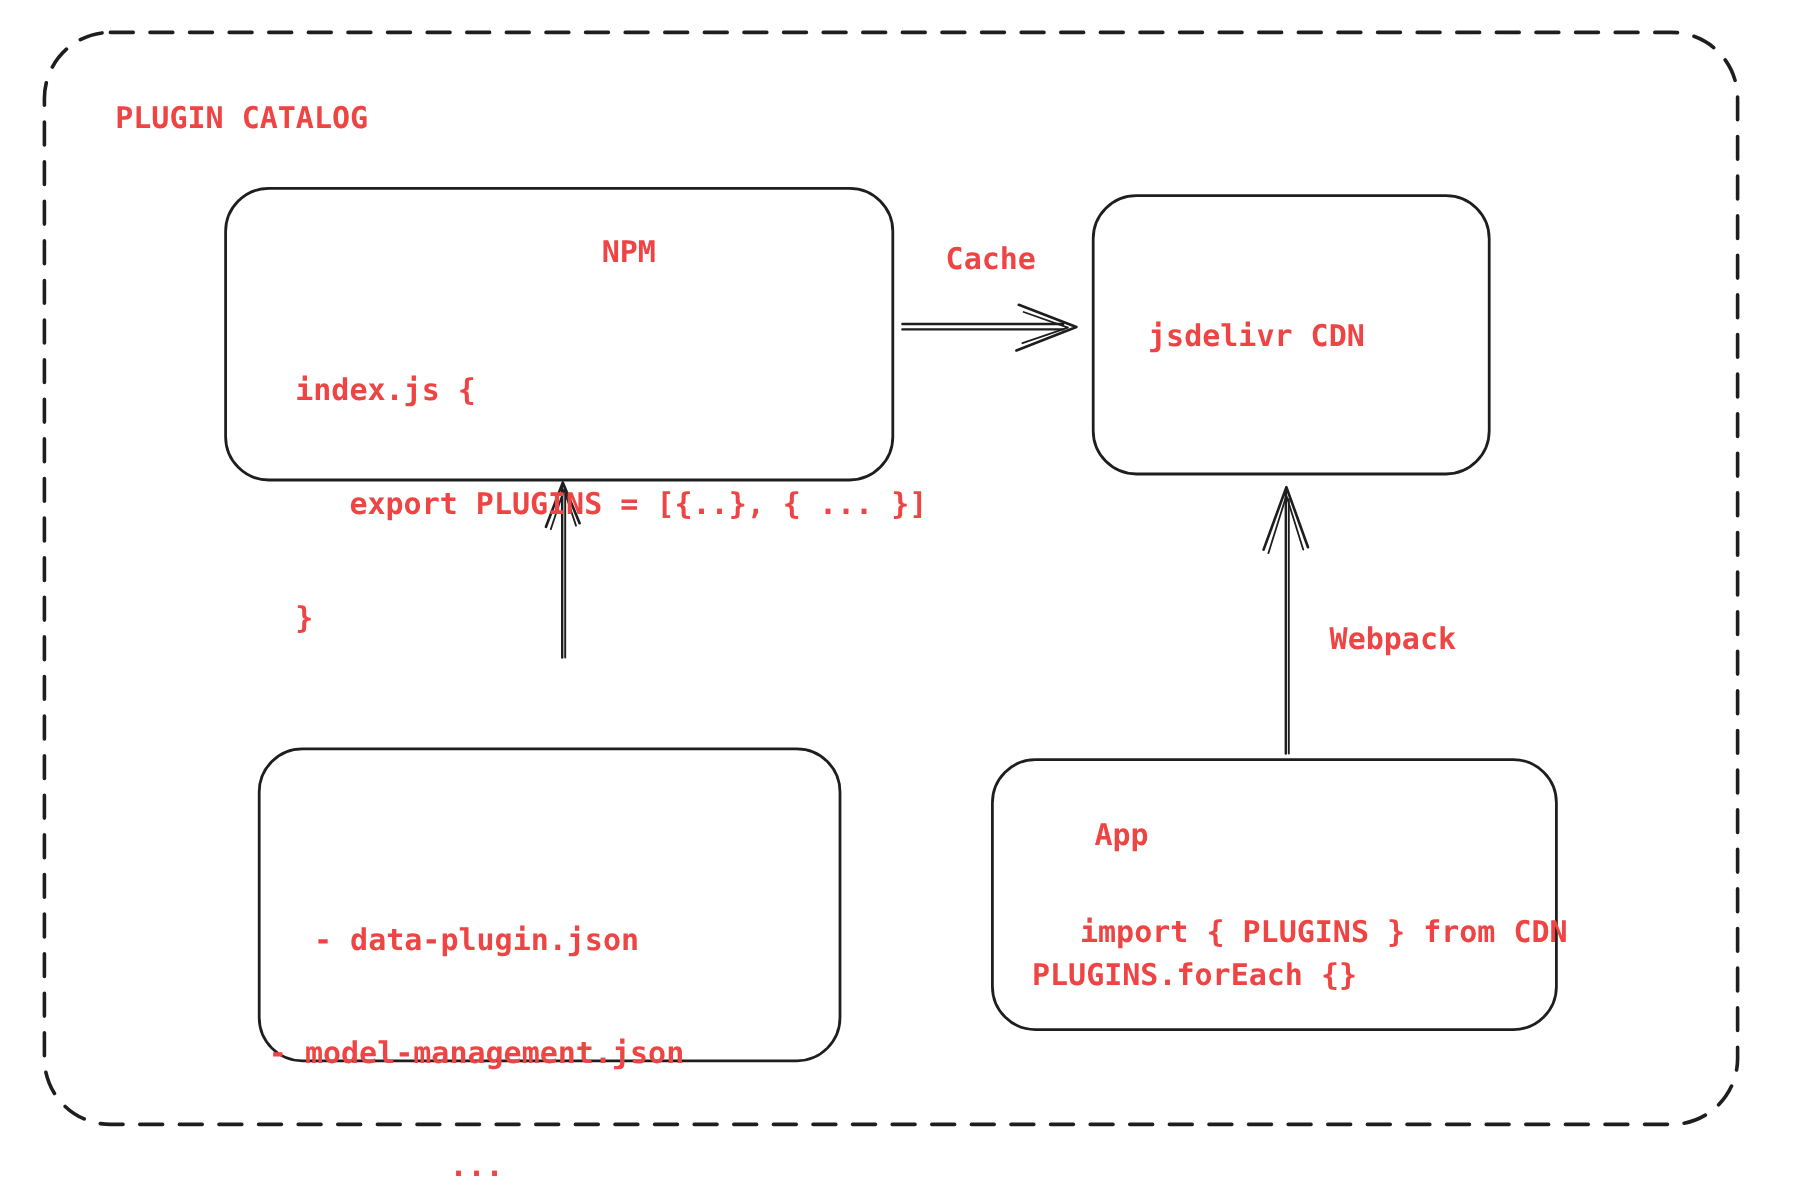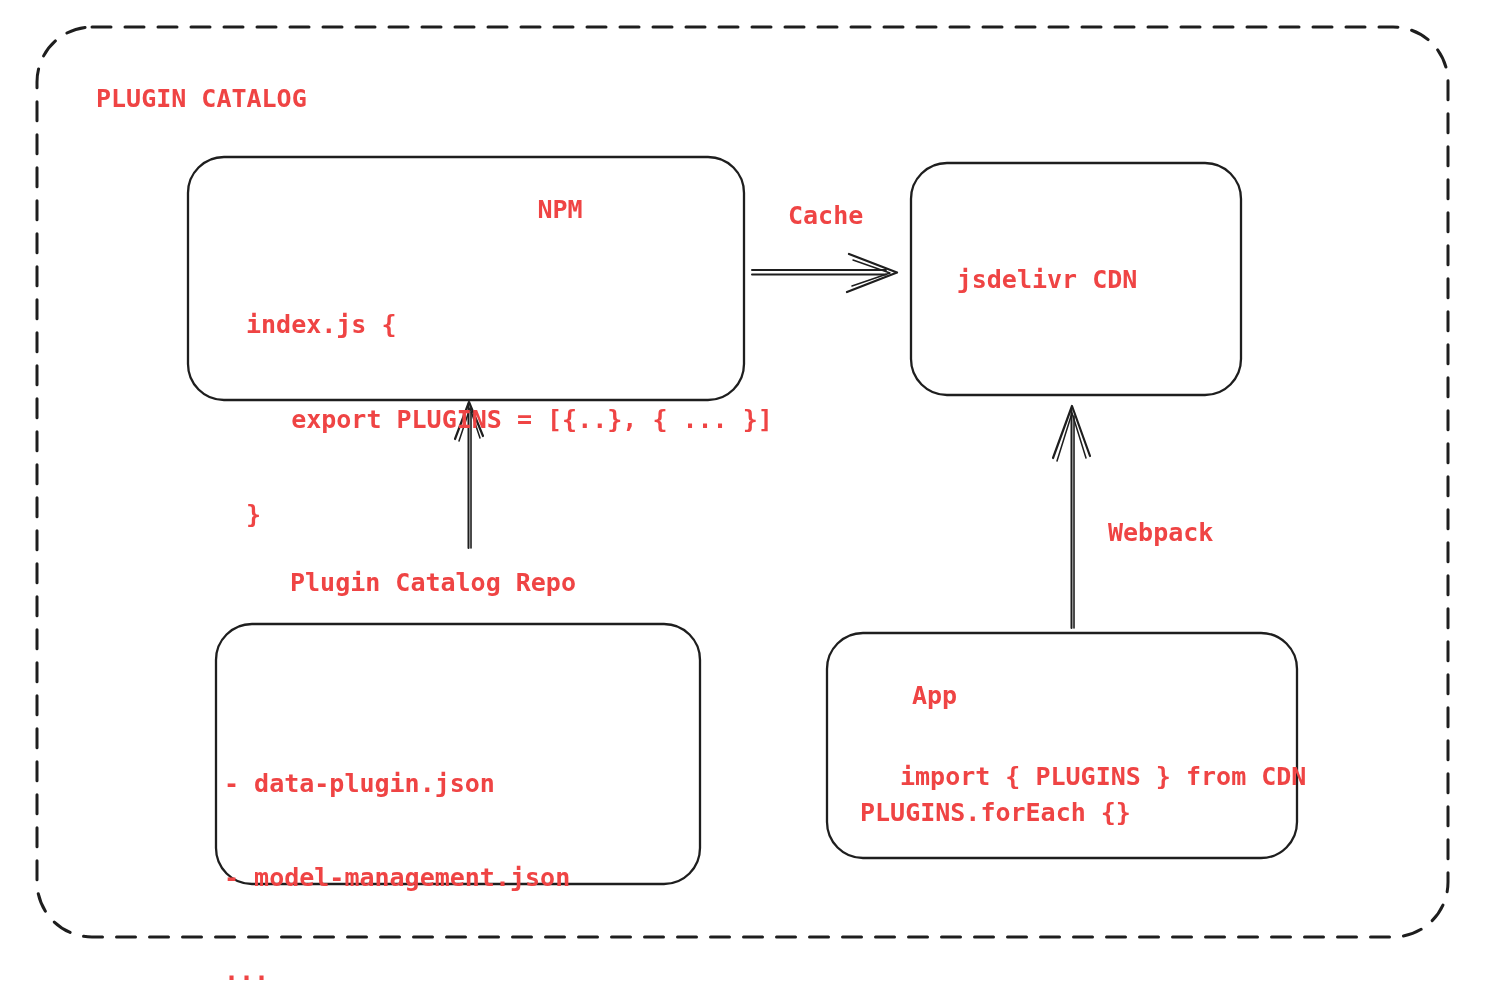--- a/index.html
+++ b/index.html
@@ -26,21 +26,21 @@
   .txt {
     position: absolute;
     font-size: 25px;
     font-weight: 600;
     line-height: 31px;
     white-space: pre;
     color: #ef4444;
   }
   .center { text-align: center; }
   .code-line { line-height: 33px; margin-left: 27px; }
-  .repo-line { line-height: 32px; }
+  .repo-line { line-height: 32px; text-align: center; }
   .edge-label-block { background: #ffffff; padding: 2px 6px; }
 </style>
 </head>
 <body>
 
 <div class="canvas">
 
   <svg class="strokes" viewBox="0 0 1506 1002" fill="none" stroke="#1e1e1e" stroke-linecap="round" stroke-linejoin="round">
 
     <rect x="37" y="27" width="1411" height="910" rx="55" stroke-width="3" stroke-dasharray="19 14"></rect>
@@ -70,33 +70,32 @@
     <g>
       <line x1="1071.5" y1="410" x2="1071.5" y2="628" stroke-width="2"></line>
       <line x1="1074" y1="416" x2="1074" y2="628" stroke-width="1.6"></line>
       <path d="M1053,458 L1072,406 L1090,456" stroke-width="2.2"></path>
       <path d="M1057,461 L1072,413 L1086,458" stroke-width="1.5"></path>
     </g>
   </svg>
 
   <div class="txt" style="left:96px; top:83px;">PLUGIN CATALOG</div>
 
-  <div class="txt center" style="left:188px; top:194px; width:672px;padding-left:36px;">NPM</div>
+  <div class="txt center" style="left:188px; top:194px; width:672px;">NPM</div>
   <div class="txt" style="left:219px; top:246px;">
     <div class="code-line">index.js {</div>
     <div class="code-line">   export PLUGINS = [{..}, { ... }]</div>
     <div class="code-line">}</div>
   </div>
 
   <div class="txt" style="left:788px; top:200px;">Cache</div>
 
   <div class="txt center" style="left:911px; top:264px; width:272px;">jsdelivr CDN</div>
 
 
-  <div class="txt" style="left:290px; top:567px;">Plugin Catalog Repo</div>
   <div class="txt" style="left:224px; top:706px;">
     <div class="repo-line">- data-plugin.json</div>
     <div class="repo-line">- model-management.json</div>
     <div class="repo-line">...</div>
   </div>
 
   <div class="txt" style="left:1108px; top:517px;">Webpack</div>
 
   <div class="txt" style="left:912px; top:680px;">App</div>
   <div class="txt" style="left:900px; top:737px;margin-top:24px;">import { PLUGINS } from CDN</div>

